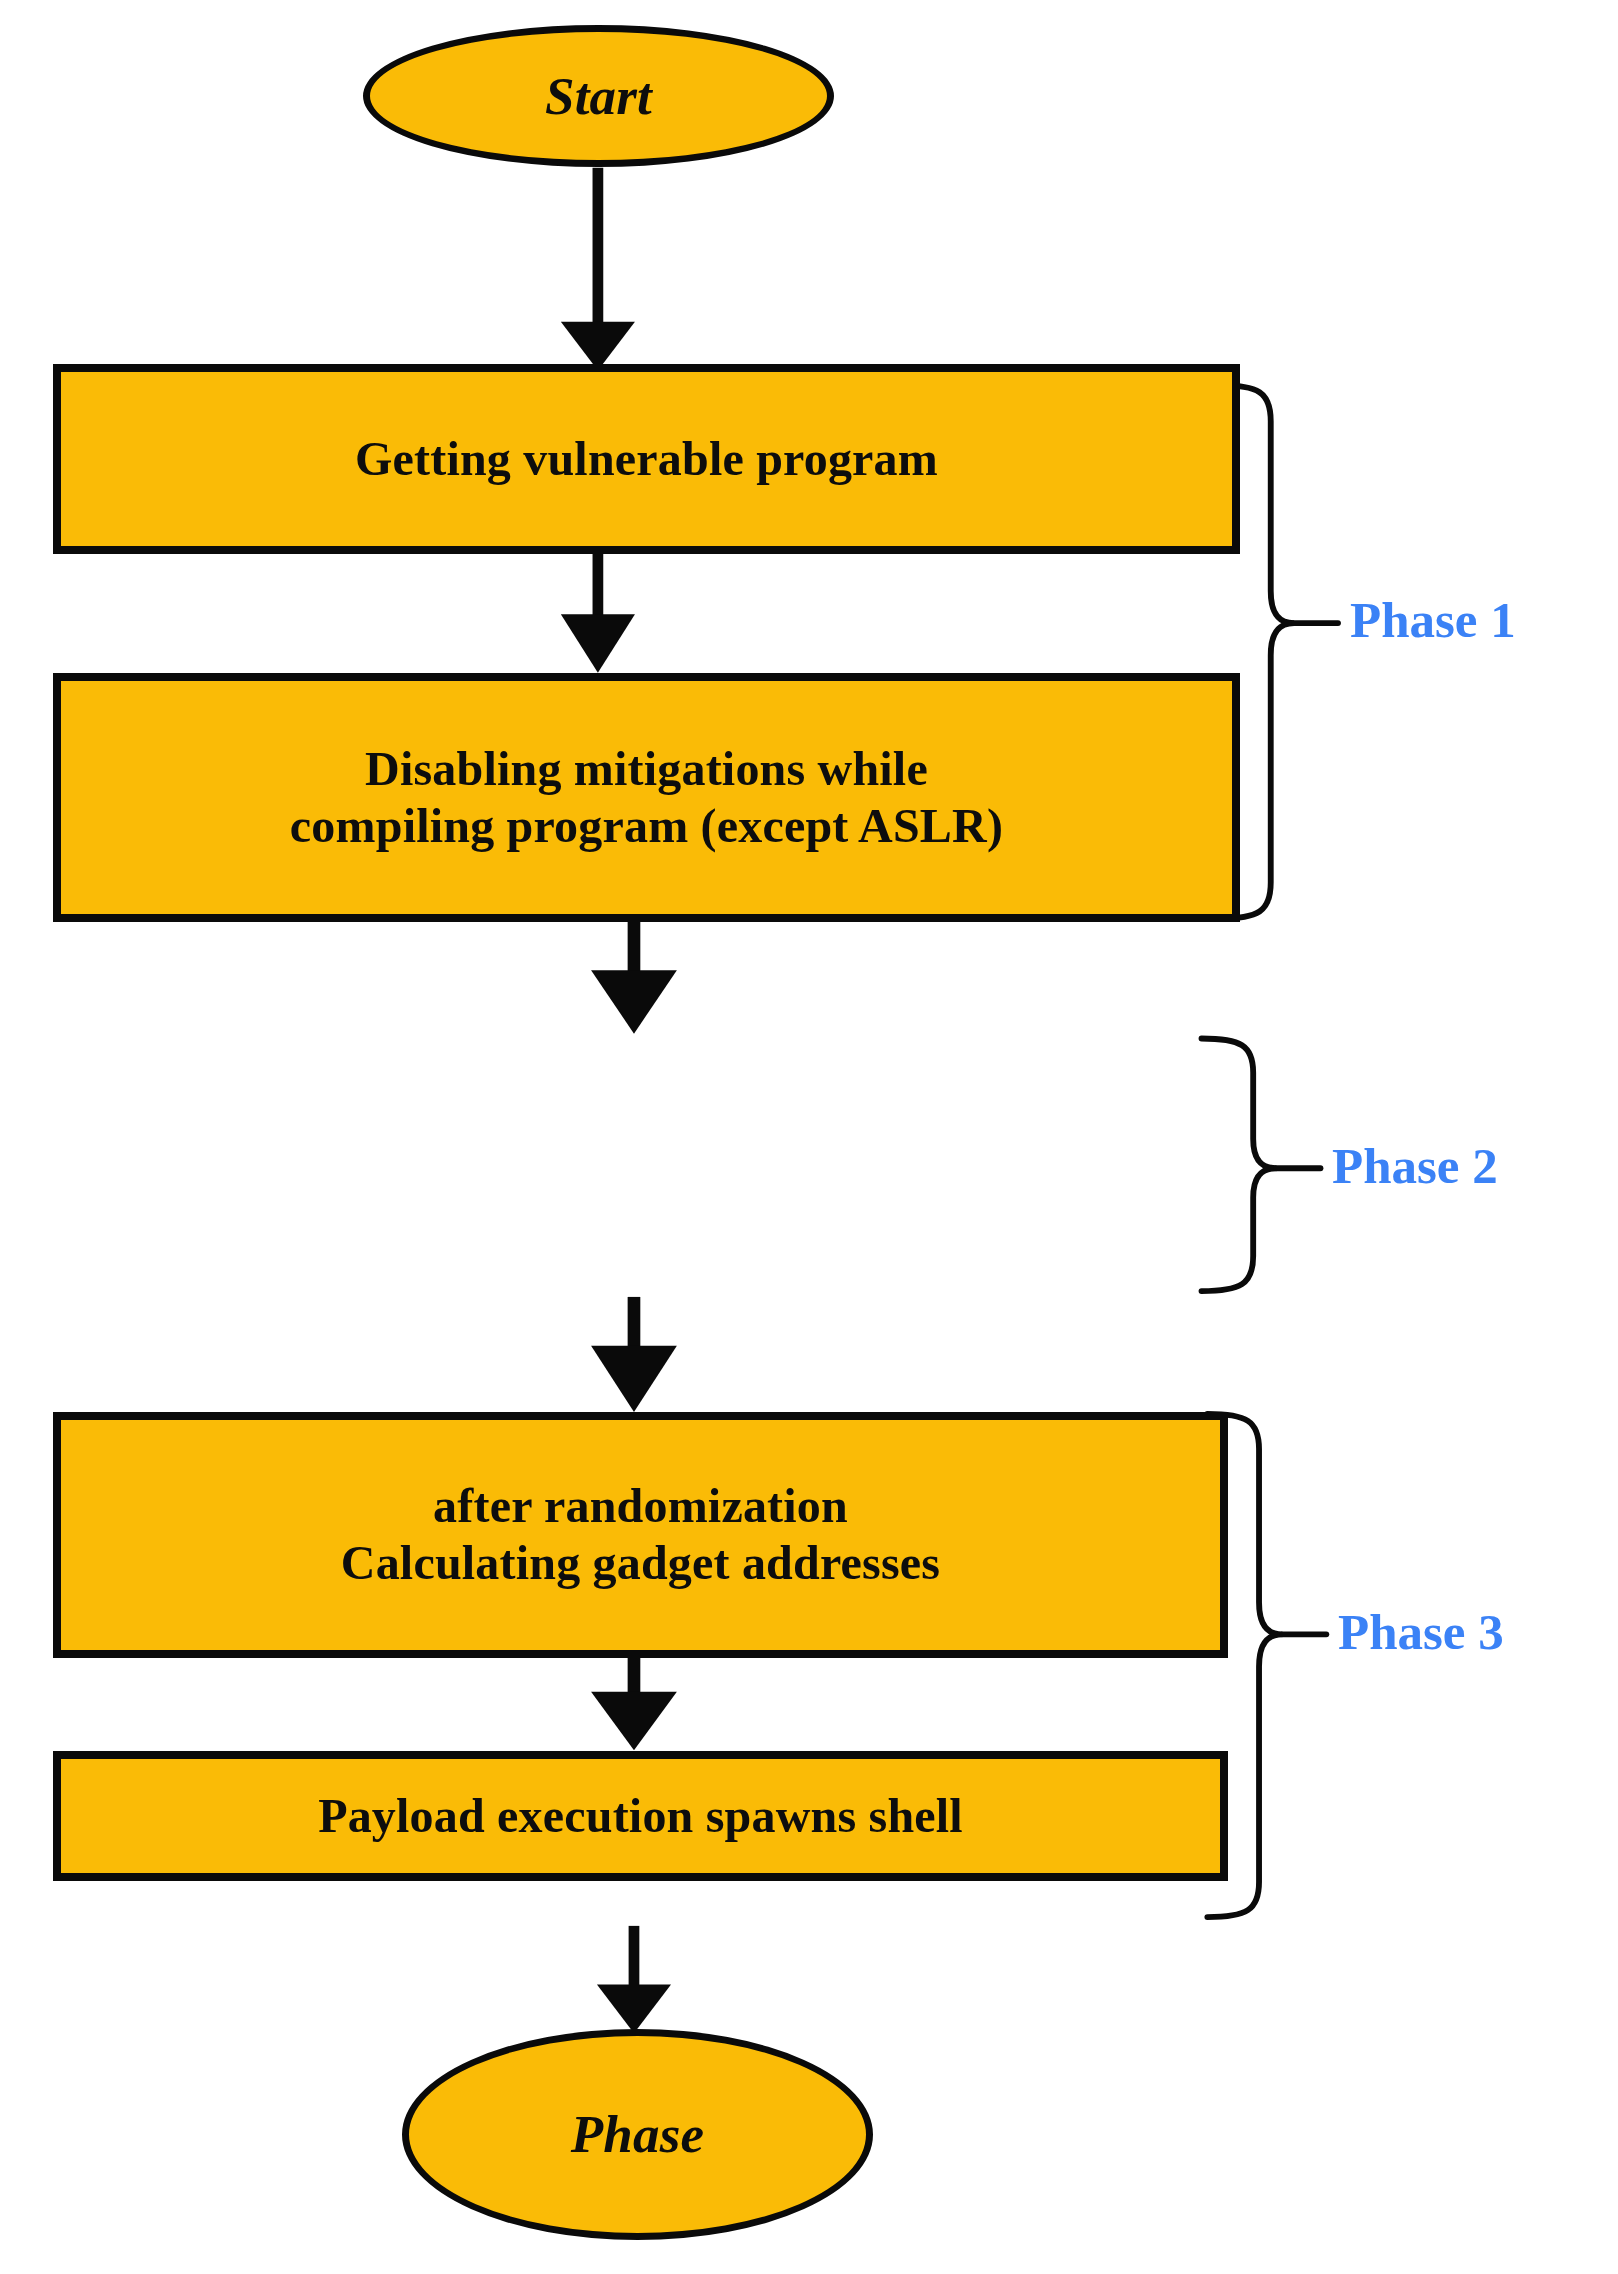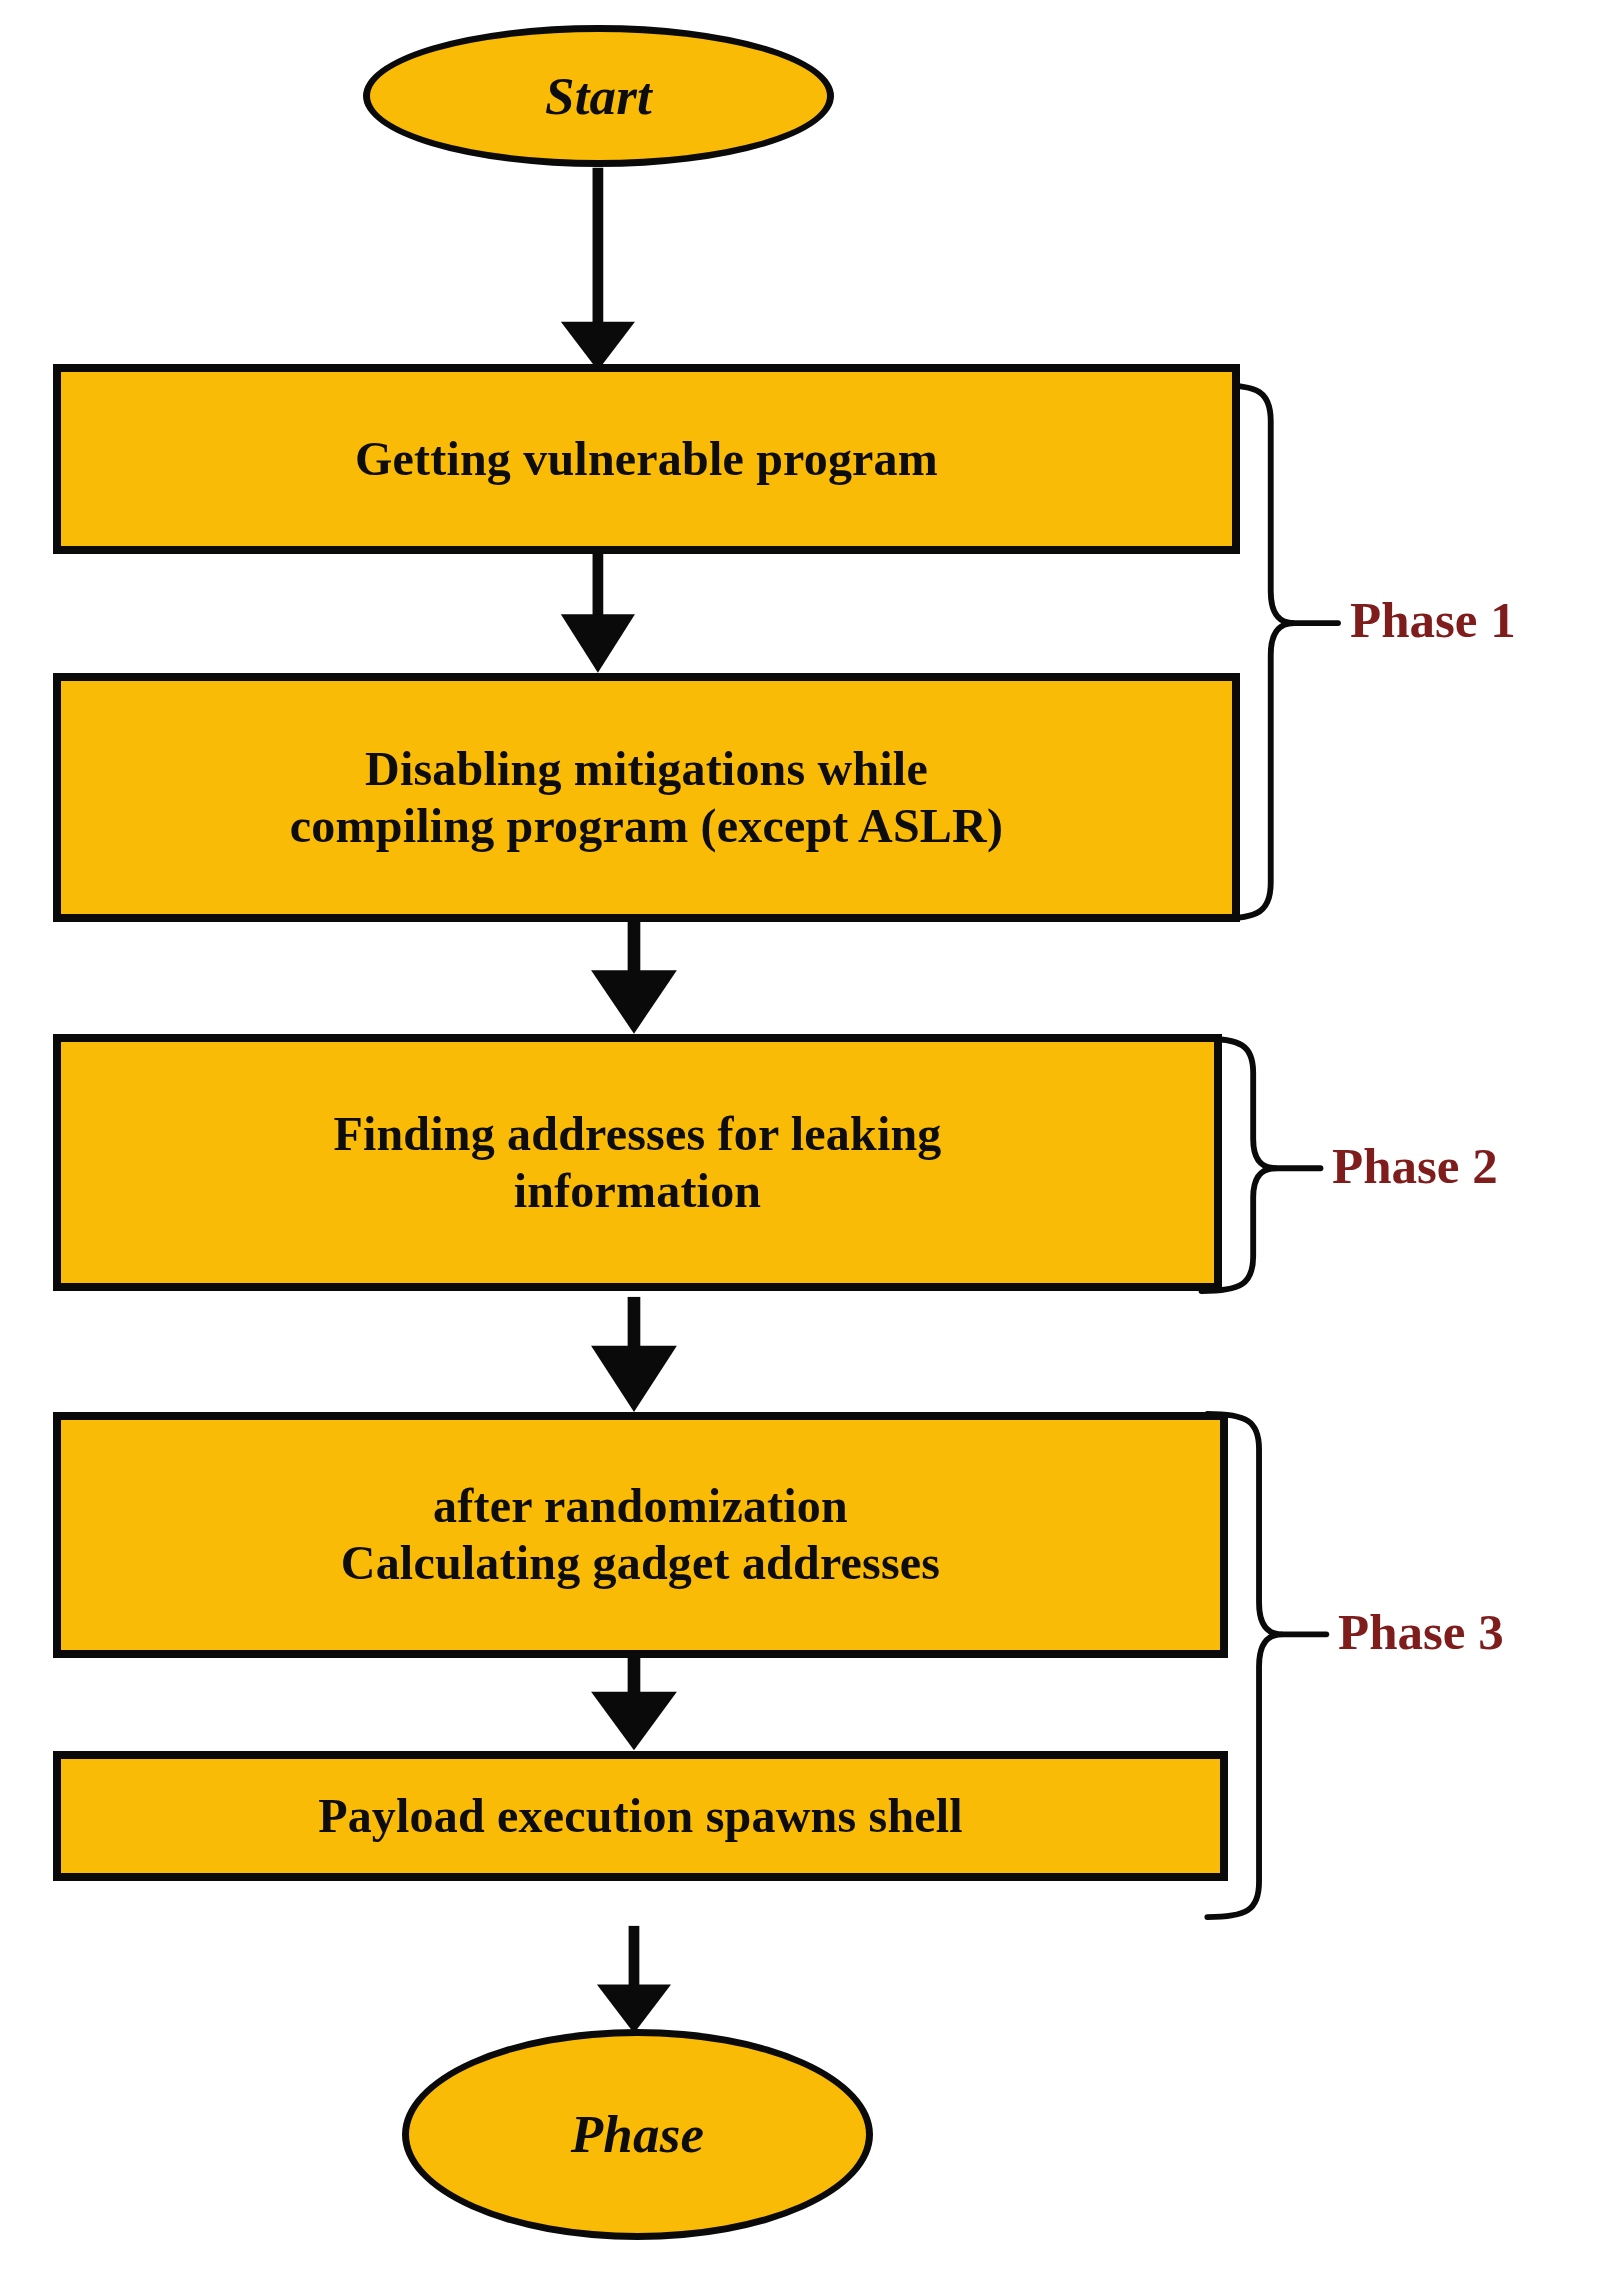--- a/index.html
+++ b/index.html
@@ -37,21 +37,21 @@
   }
   .process {
     font-size: 48px;
     padding: 0 17.6px;
     margin-left: 21px;
   }
   .process .label { display: block; width: 100%; }
 
   .phase-label {
     position: absolute;
-    color: #7f1d1d;
+    color: #3b82f6;
     font-weight: bold;
     font-size: 51px;
     white-space: nowrap;
     font-family: "Liberation Serif", "DejaVu Serif", serif;
   }
   svg.overlay {
     position: absolute;
     left: 0;
     top: 0;
     width: 1619px;
@@ -136,24 +136,20 @@
 
   <div class="node process" style="left:32px; top:364px; width:1187px; height:190px;">
     <span class="label">Getting vulnerable program</span>
   </div>
 
   <div class="node process" style="left:32px; top:673px; width:1187px; height:249px; flex-direction:column;">
     <span class="label">Disabling mitigations while</span>
     <span class="label">compiling program (except ASLR)</span>
   </div>
 
-  <div class="node process" style="left:32px; top:1034px; width:1169px; height:257px; flex-direction:column;">
-    <span class="label">Finding addresses for leaking</span>
-    <span class="label">information</span>
-  </div>
 
   <div class="node process" style="left:32px; top:1412px; width:1175px; height:246px; flex-direction:column;">
     <span class="label">after randomization</span>
     <span class="label">Calculating gadget addresses</span>
   </div>
 
   <div class="node process" style="left:32px; top:1751px; width:1175px; height:130px;">
     <span class="label">Payload execution spawns shell</span>
   </div>
 

